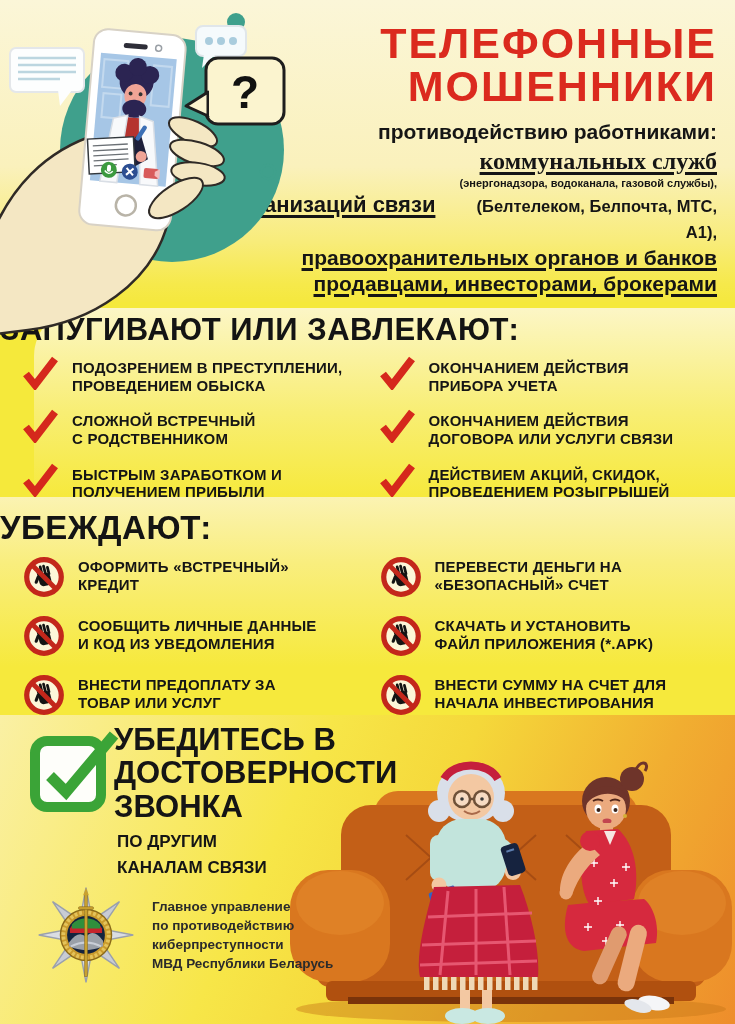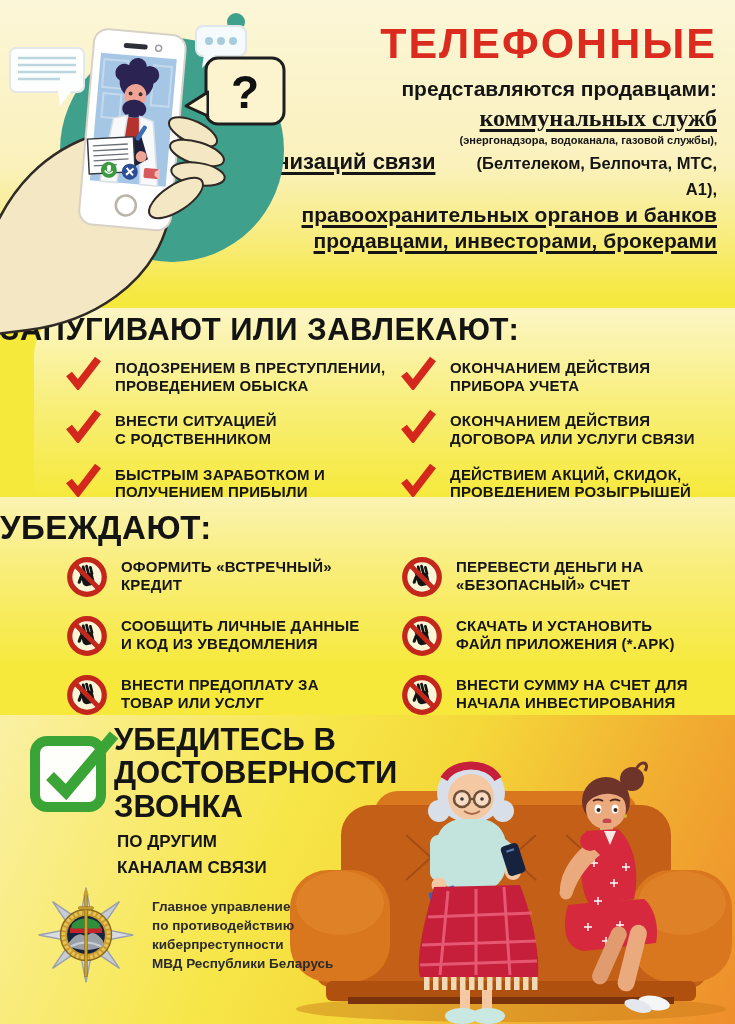--- a/index.html
+++ b/index.html
@@ -29,21 +29,21 @@
   .line-detail{font-size:11px;font-weight:800;margin-top:2px;}
   .line-telecom{font-size:22px;font-weight:800;margin-top:3px;}
   .line-telecom .small{font-size:16.5px;margin-left:35px;}
   .line-law,.line-sellers{font-size:21px;font-weight:800;margin-top:2px;}
 
   .h2{position:relative;font-weight:900;letter-spacing:0.5px;color:#141414;}
   .sec-scare .h2{font-size:31px;padding-top:10px;}
   .sec-persuade .h2{font-size:33px;padding-top:12px;}
 
   .grid{position:relative;display:grid;grid-template-columns:1fr 1fr;
-    column-gap:12px;row-gap:15px;padding:8px 12px 0 22px;margin-left:43px;}
+    column-gap:12px;row-gap:15px;padding:8px 12px 0 22px;}
   .item{display:flex;align-items:flex-start;gap:12px;}
   .item-text{font-size:15px;font-weight:900;line-height:1.18;letter-spacing:0.2px;
     white-space:pre-line;padding-top:3px;}
   .ck{flex:0 0 38px;}
   .nh{flex:0 0 44px;}
 
   .checkbox-icon{position:absolute;left:28px;top:14px;overflow:visible;z-index:2;}
   .verify-heading{position:absolute;left:114px;top:8px;width:295px;
     font-size:31px;font-weight:900;line-height:1.08;white-space:pre-line;z-index:2;}
   .verify-sub{position:absolute;left:117px;top:114px;width:190px;
@@ -140,21 +140,22 @@
       <g>
         <rect x="206" y="58" width="78" height="66" rx="12" fill="#FBF4CF" stroke="#1E1E1E" stroke-width="3"></rect>
         <polygon points="208,92 208,116 186,106" fill="#FBF4CF" stroke="#1E1E1E" stroke-width="3" stroke-linejoin="round"></polygon>
         <rect x="209" y="90" width="6" height="26" fill="#FBF4CF"></rect>
         <text x="245" y="108" font-size="46" font-weight="bold" fill="#111" text-anchor="middle" font-family="Liberation Sans, DejaVu Sans, sans-serif">?</text>
       </g>
     </svg>
 
     <div class="header-text">
       <div class="title">ТЕЛЕФОННЫЕ</div>
-      <div class="intro">представляются продавцами:</div>
+      <div class="title">МОШЕННИКИ</div>
+      <div class="intro">противодействию работниками:</div>
       <div class="line-utils"><span class="u">коммунальных служб</span></div>
       <div class="line-detail">(энергонадзора, водоканала, газовой службы),</div>
       <div class="line-telecom">
         <span class="u">организаций связи</span>
         <span class="small">(Белтелеком, Белпочта, МТС, А1),</span>
       </div>
       <div class="line-law"><span class="u">правоохранительных органов и банков</span></div>
       <div class="line-sellers"><span class="u">продавцами, инвесторами, брокерами</span></div>
     </div>
   </div>
@@ -174,21 +175,21 @@
         <svg class="ck" width="38" height="34" viewBox="0 0 38 34">
             <path d="M4,18 L13,29 L33,3" stroke="#D5281C" stroke-width="7.5" fill="none"></path>
           </svg>
         <span class="item-text">ОКОНЧАНИЕМ ДЕЙСТВИЯ
 ПРИБОРА УЧЕТА</span>
       </div>
       <div class="item">
         <svg class="ck" width="38" height="34" viewBox="0 0 38 34">
             <path d="M4,18 L13,29 L33,3" stroke="#D5281C" stroke-width="7.5" fill="none"></path>
           </svg>
-        <span class="item-text">ВНЕСТИ СИТУАЦИЕЙ
+        <span class="item-text">СЛОЖНОЙ ВСТРЕЧНЫЙ
 С РОДСТВЕННИКОМ</span>
       </div>
       <div class="item">
         <svg class="ck" width="38" height="34" viewBox="0 0 38 34">
             <path d="M4,18 L13,29 L33,3" stroke="#D5281C" stroke-width="7.5" fill="none"></path>
           </svg>
         <span class="item-text">ОКОНЧАНИЕМ ДЕЙСТВИЯ
 ДОГОВОРА ИЛИ УСЛУГИ СВЯЗИ</span>
       </div>
       <div class="item">

